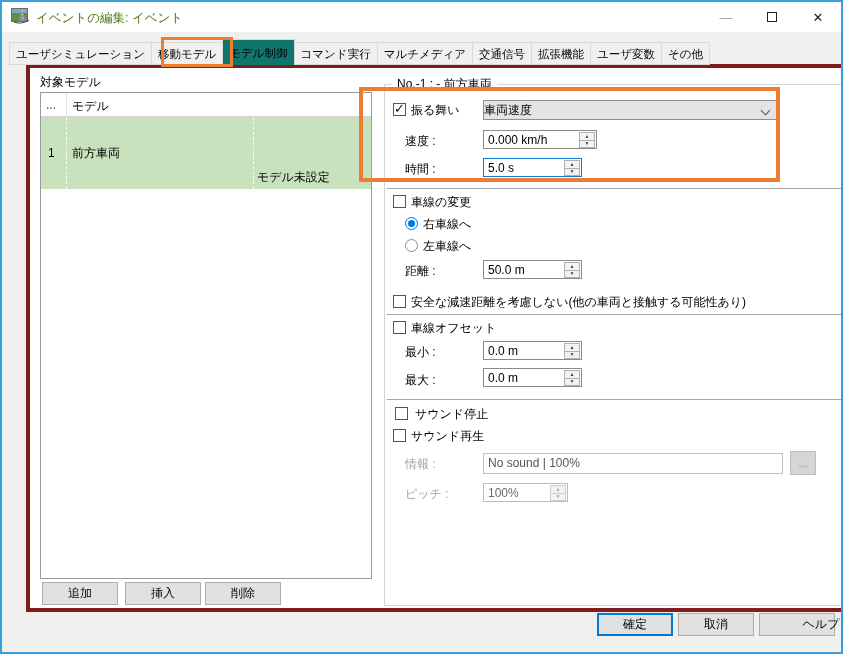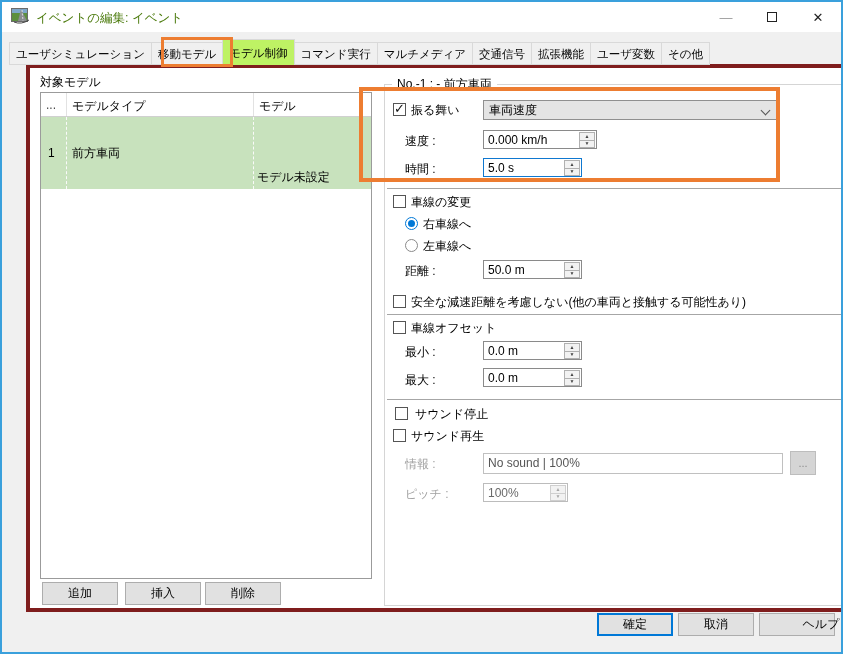--- a/index.html
+++ b/index.html
@@ -22,21 +22,21 @@
   .btn-close { right:0; color:#222; font-size:13px; }
 
   
   .tabbar { position:absolute; left:7px; top:37px; height:26px; display:flex; align-items:flex-end; z-index:3;font-family:Liberation Mono, monospace; }
   .tab {
     height:23px; padding:4px 6px 0 6px; background:#f0f0f0;
     border:1px solid #d9d9d9; margin-right:-1px; white-space:nowrap;
     font-size:11.5px; color:#000;
   }
   .tab.active {
-    height:26px; padding-top:6px; background:#bef264; border-bottom:none; z-index:4; position:relative;
+    height:26px; padding-top:6px; background:#0f766e; border-bottom:none; z-index:4; position:relative;
   }
 
   
   .tabpage {
     position:absolute; left:24px; top:62px; width:831px; height:548px;
     background:#ffffff; border:4px solid #7f1d1d; z-index:1;
   }
 
   
   .lp-title { position:absolute; left:10px; top:6px; }
@@ -82,21 +82,21 @@
   .cb.checked::after { content:"✓"; position:absolute; left:0px; top:-3px; font-size:13px; font-weight:bold; color:#111; }
 
   
   .radio { position:absolute; width:13px; height:13px; border-radius:50%; background:#fff; border:1px solid #8a8a8a; }
   .radio.selected { border-color:#0078d7; }
   .radio.selected::after { content:""; position:absolute; left:2px; top:2px; width:7px; height:7px; border-radius:50%; background:#0078d7; }
 
   
   .dropdown {
     position:absolute; height:20px; background:#e4e4e4; border:1px solid #8f8f8f;
-    display:flex; align-items:center; padding-left:5px;
+    display:flex; align-items:center; 
   }
   .chevron {
     position:absolute; right:9px; top:6px; width:7px; height:7px;
     border-right:1.5px solid #555; border-bottom:1.5px solid #555; transform:rotate(45deg);
   }
 
   
   .field {
     position:absolute; height:19px; background:#fff; border:1px solid #8a8a8a;
     padding:2px 18px 0 4px; font-size:12px; white-space:nowrap; overflow:hidden;
@@ -165,21 +165,20 @@
     <div class="tab">その他</div>
   </div>
 
   <div class="tabpage">
 
     <div class="lbl lp-title">対象モデル</div>
 
     <div class="model-table">
       <div class="mt-header">
         <div class="hc hc-num">...</div>
-        <div class="hc hc-type">モデルタイプ</div>
         <div class="hc hc-model">モデル</div>
       </div>
       <div class="mt-row" style="background:#c8e2bd;">
         <div class="rc rc-num">1</div>
         <div class="rc rc-type">前方車両</div>
         <div class="rc rc-model">モデル未設定</div>
       </div>
     </div>
 
     <div class="win-button btn-add" style="width:76px;">追加</div>

